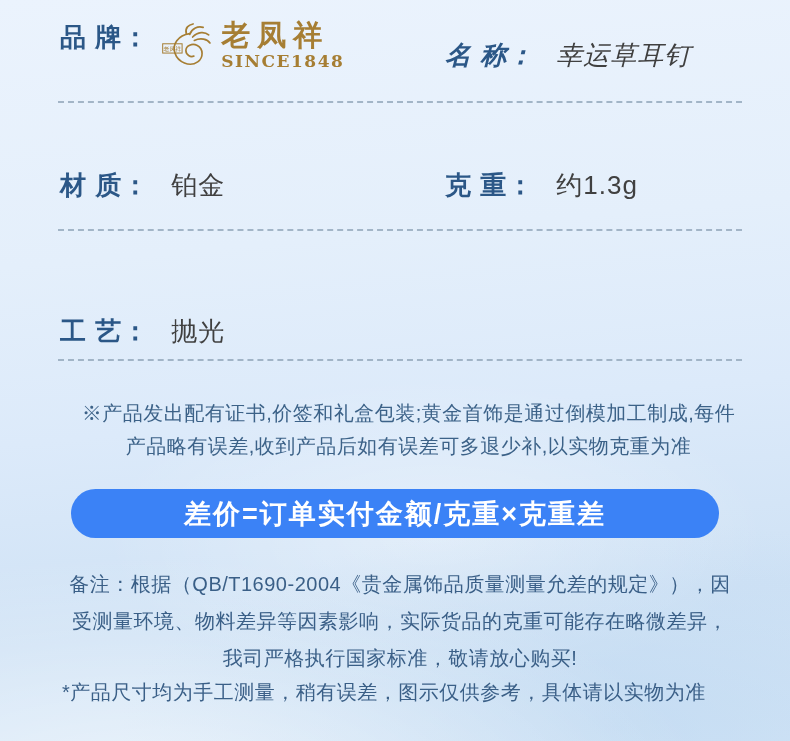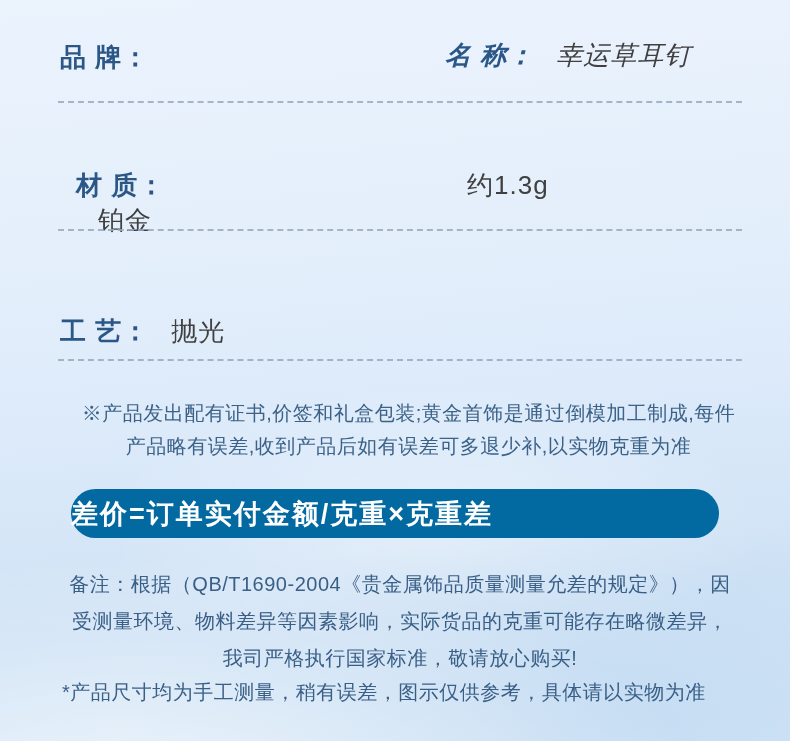--- a/index.html
+++ b/index.html
@@ -33,54 +33,72 @@
   .brand-since{
     font-family:"DejaVu Serif",serif;font-weight:700;color:#a67e33;
     font-size:17px;letter-spacing:1.5px;line-height:18px;margin-top:2px;
   }
   .notice{
     left:45px;right:45px;text-align:center;
     font-size:20px;font-weight:500;color:#3c6288;line-height:33px;letter-spacing:.5px;
   }
   .banner{
     left:50%;transform:translateX(-50%);width:648px;height:49px;
-    background:#0369a1;border-radius:25px;
-    display:flex;align-items:center;justify-content:flex-start;
+    background:#3b82f6;border-radius:25px;
+    display:flex;align-items:center;justify-content:center;
   }
   .banner-text{
     color:#ffffff;font-size:27px;font-weight:700;letter-spacing:2px;
   }
   .remark{
     left:62px;width:676px;
     font-size:20px;font-weight:400;color:#3a5f87;line-height:37px;letter-spacing:.5px;text-align:center;
   }
   .footnote{
     left:62px;width:690px;
     font-size:20px;font-weight:500;color:#3a5f87;letter-spacing:.5px;
   }
 </style>
 </head>
 <body>
 
-<div class="abs spec" style="left:60px;top:40px;">
+<div class="abs spec" style="left:60px;top:20px;">
   <span class="spec-label">品 牌：</span>
+  <div class="logo">
+    <svg width="54" height="56" viewBox="0 0 64 64">
+      <g fill="none" stroke="#a67e33" stroke-width="2" stroke-linecap="round">
+        <path d="M34 15 C 20 17, 13 28, 16.5 38 C 20 49, 34 55, 43.5 48.5 C 50.5 43.5, 50.5 33, 43 29 C 37 26, 29.5 29, 29.5 35 C 29.5 40, 35 43.5, 39 41.5"></path>
+        <path d="M30 15 C 28 8, 33 4.5, 38 3.5"></path>
+        <path d="M34 16 C 36.5 8.5, 44 5.5, 50 7.5"></path>
+        <path d="M37.5 19 C 43.5 12.5, 52 12.5, 56.5 16.5"></path>
+        <path d="M39.5 23 C 47 19.5, 55 21.5, 58 26"></path>
+      </g>
+      <rect x="2" y="27" width="23" height="11" fill="none" stroke="#a67e33" stroke-width="1.2"></rect>
+      <text x="13.5" y="35.5" font-size="7" fill="#a67e33" text-anchor="middle">老凤祥</text>
+    </svg>
+    <div class="logo-right">
+      <span class="brand-name">老凤祥</span>
+      <span class="brand-since">SINCE1848</span>
+    </div>
+  </div>
 </div>
 
 <div class="abs spec" style="left:445px;top:38px;font-style:italic;">
   <span class="spec-label">名 称：</span>
   <span class="spec-value">幸运草耳钉</span>
 </div>
 
 <div class="divider" style="top:101px;"></div>
 
-<div class="abs spec" style="left:76px;top:168px;flex-direction:column;">
+<div class="abs spec" style="left:60px;top:168px;">
   <span class="spec-label">材 质：</span>
   <span class="spec-value">铂金</span>
 </div>
 <div class="abs spec" style="left:445px;top:168px;">
+  <span class="spec-label">克 重：</span>
   <span class="spec-value">约1.3g</span>
 </div>
 
 <div class="divider" style="top:229px;"></div>
 
 <div class="abs spec" style="left:60px;top:298px;margin-top:16px;">
   <span class="spec-label">工 艺：</span>
   <span class="spec-value">抛光</span>
 </div>
 

